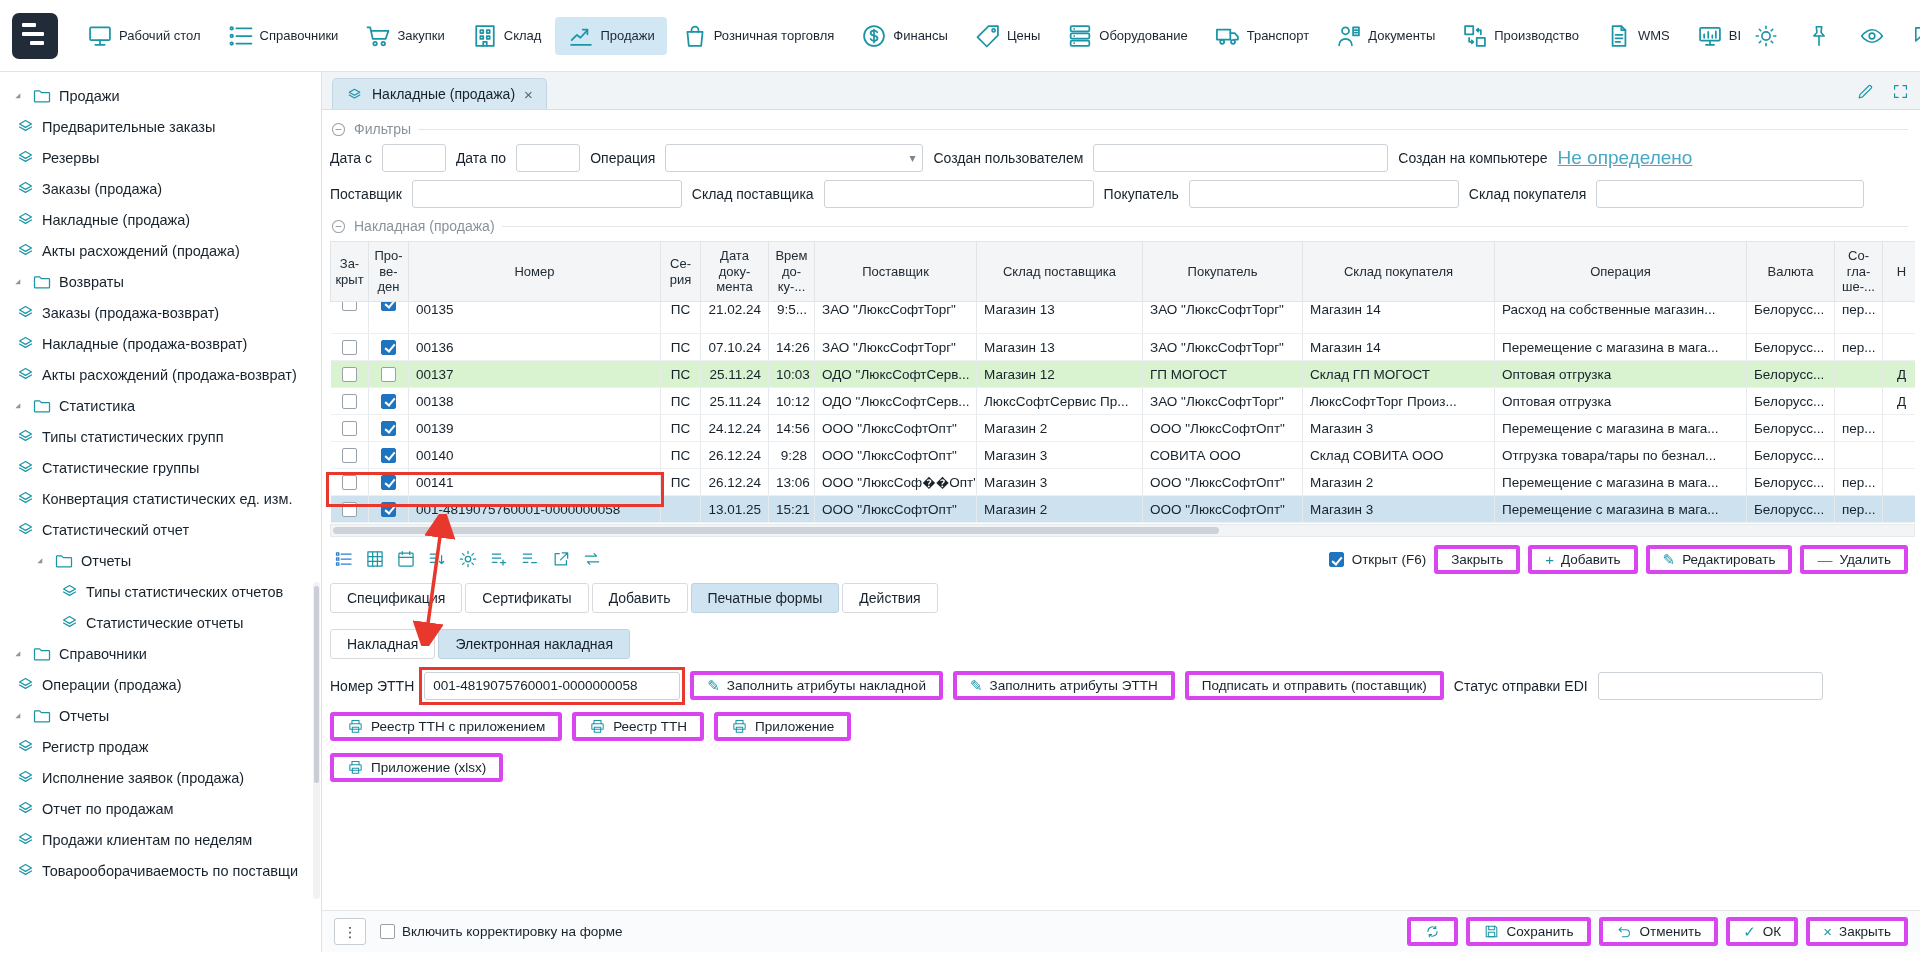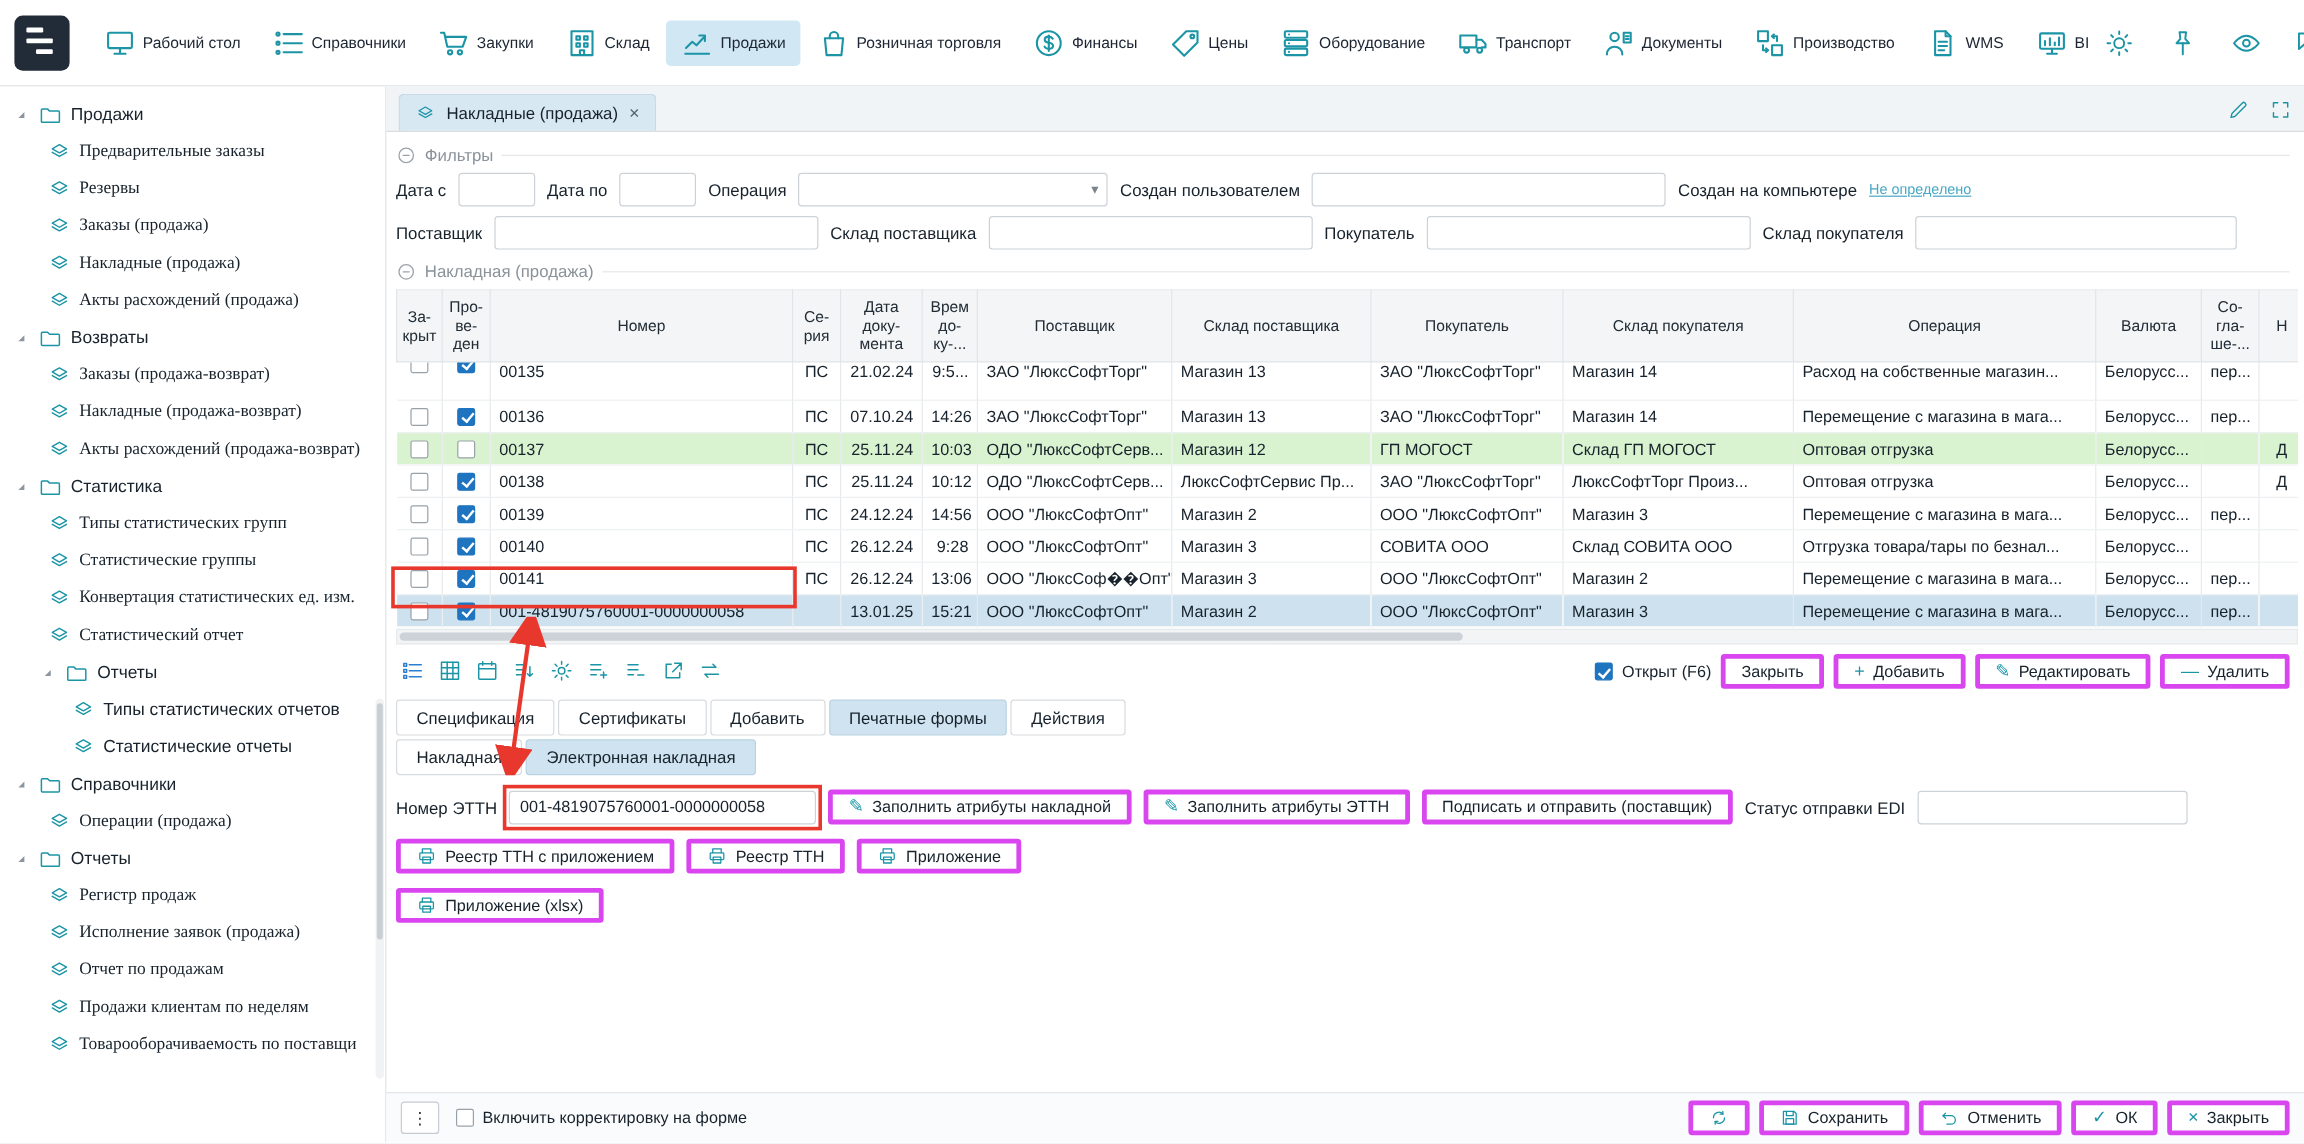--- a/index.html
+++ b/index.html
@@ -27,21 +27,21 @@
 
   
   .body { display:flex; height:880px; }
   .sidebar { width:322px; flex:0 0 322px; border-right:1px solid #e1e4e7; padding-top:8px; overflow:hidden; position:relative; }
   .side-item { display:flex; align-items:center; gap:7px; height:31px; font-size:14.5px; white-space:nowrap; cursor:default; }
   .side-item svg { flex:0 0 auto; }
   .side-item .chev { width:15px; height:15px; color:#8d969e; }
   .side-item .fico { width:20px; height:20px; color:#1b95a6; }
   .side-item .lico { width:19px; height:19px; color:#1b95a6; }
   .lv0 { padding-left:10px; }
-  .lv1 { padding-left:40px;font-family:Liberation Serif, serif; }
+  .lv1 { padding-left:16px; }
   .lv1f { padding-left:32px; }
   .lv2 { padding-left:60px; }
   .side-scroll { position:absolute; right:1px; top:58%; width:7px; height:36%; background:#f1f2f4; border-radius:4px; }
   .side-scroll i { position:absolute; left:1px; right:1px; top:4px; height:62%; background:#c9cfd4; border-radius:4px; display:block; }
 
   
   .main { flex:1; display:flex; flex-direction:column; position:relative; min-width:0; }
   .tabbar { height:38px; background:#f1f4f6; border-bottom:1px solid #d9dde0; display:flex; align-items:flex-end; padding:0 10px; }
   .doc-tab { height:31px; background:#d7e8f3; border:1px solid #c3d6e4; border-bottom:none; border-radius:5px 5px 0 0;
              display:flex; align-items:center; gap:9px; padding:0 13px; font-size:14px; }
@@ -54,21 +54,21 @@
 
   .sec { display:flex; align-items:center; gap:7px; color:#8a929a; font-size:14px; height:20px; margin:3px 0 5px 0; }
   .sec svg { width:17px; height:17px; color:#9aa2a9; }
   .sec::after { content:""; flex:1; border-top:1px solid #e4e7ea; }
 
   .frow { display:flex; align-items:center; gap:10px; margin:5px 0 8px 0; height:28px; font-size:14px; }
   .inp { height:28px; border:1px solid #ccd2d8; border-radius:3px; padding:0 8px;
          font:13.5px "Liberation Sans",sans-serif; color:#17222c; background:#fff; outline:none; }
   .sel { height:28px; border:1px solid #ccd2d8; border-radius:3px; background:#fff; display:flex;
          align-items:center; justify-content:flex-end; padding:0 7px; color:#7b848c; font-size:12px; }
-  .linklike { color:#49a8c4; text-decoration:underline; font-size:12px; white-space:nowrap; cursor:pointer; }
+  .linklike { color:#49a8c4; text-decoration:underline; font-size:19px; white-space:nowrap; cursor:pointer; }
 
   
   .grid-wrap { position:relative; }
   .grid-clip { overflow:hidden; width:1585px; }
   table.grid { border-collapse:collapse; table-layout:fixed; width:1590px; }
   .grid th { background:#f3f5f6; border:1px solid #e1e5e8; font-weight:400; font-size:13px; color:#222c36;
              white-space:pre-line; text-align:center; vertical-align:middle; height:60px; padding:2px 3px; line-height:1.22; }
   .grid td { border-right:1px solid #e7eaed; border-bottom:1px solid #edf0f2; font-size:13.5px;
              padding:0 7px; height:27px; white-space:nowrap; overflow:hidden; }
   tr.green td { background:#d9f2cf; }
@@ -95,21 +95,21 @@
   .right-tools { margin-left:auto; display:flex; align-items:center; gap:8px; font-size:13.5px; }
   .btn { display:inline-flex; align-items:center; gap:7px; height:29px; padding:0 13px; background:#fff;
          border:4px solid #d946ef; border-radius:3px; font-size:13.5px; color:#17222c; white-space:nowrap; cursor:default; }
   .btn .bicon { color:#1b95a6; font-size:15px; line-height:1; }
   .btn svg { width:17px; height:17px; color:#1b95a6; }
 
   .tabs { display:flex; gap:3px; margin-top:8px; }
   .tab { padding:0 16px; height:30px; display:flex; align-items:center; font-size:14px; background:#fff;
          border:1px solid #d7dbdf; border-radius:3px; white-space:nowrap; }
   .tab.active { background:#cfe4f0; border-color:#bad2e2; }
-  .subtabs { display:flex; gap:3px; margin-top:3px; }
+  .subtabs { display:flex; gap:3px; margin-top:16px; }
 
   .erow { display:flex; align-items:center; gap:10px; margin-top:12px; font-size:14px; }
   .prow { display:flex; gap:10px; margin-top:12px; }
   .rel { position:relative; display:inline-flex; }
 
   
   .footbar { height:42px; border-top:1px solid #e3e6e9; background:#fafbfc; display:flex; align-items:center;
              gap:14px; padding:0 12px; }
   .menu-btn { width:32px; height:27px; border:1px solid #c6ccd2; border-radius:3px; background:#fff;
               display:flex; align-items:center; justify-content:center; font-size:14px; color:#333; }

